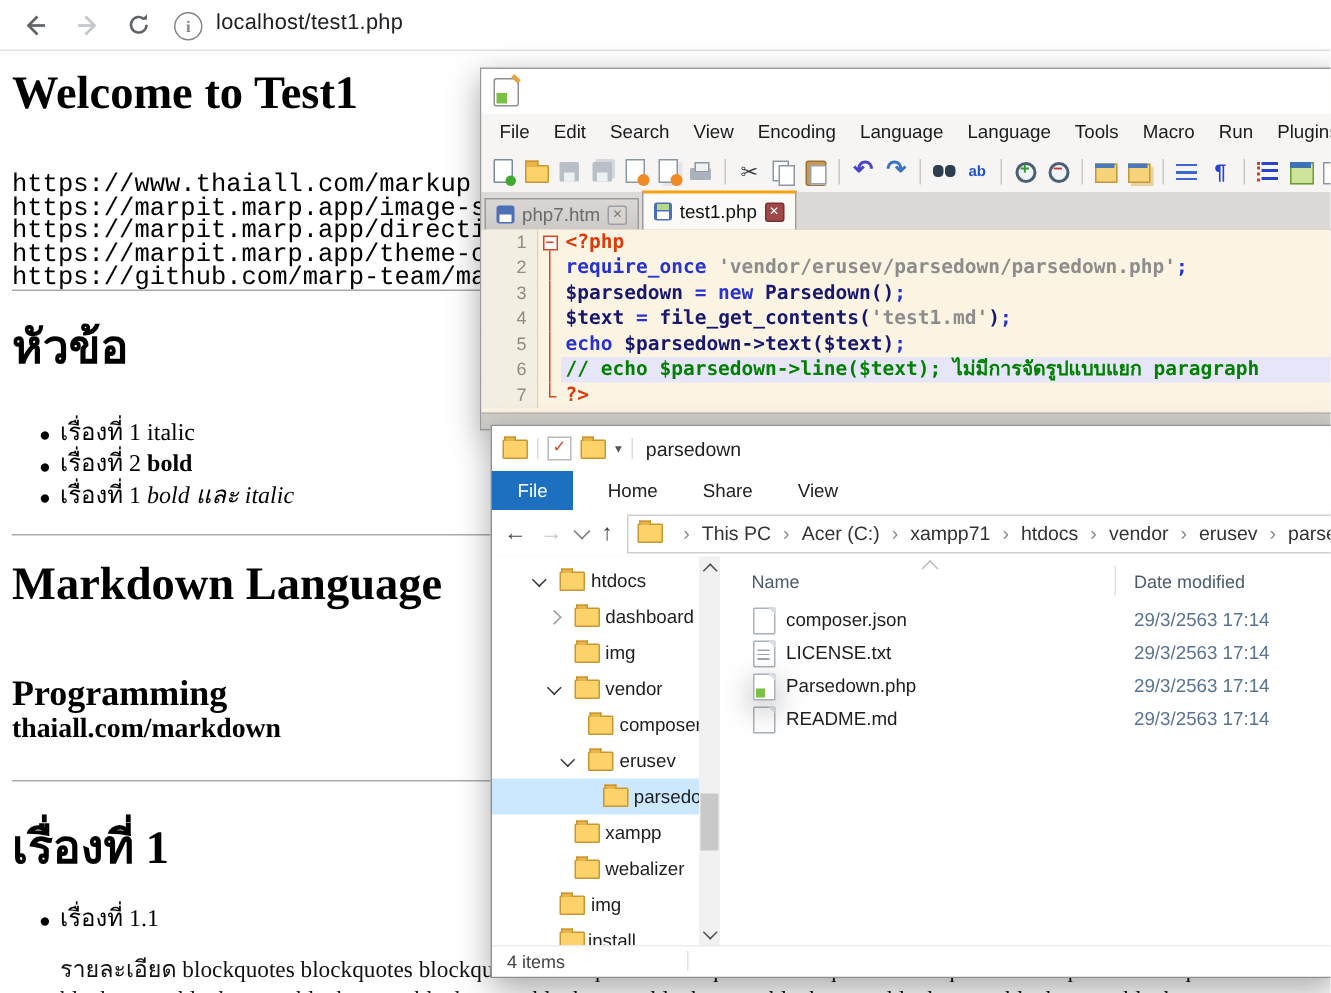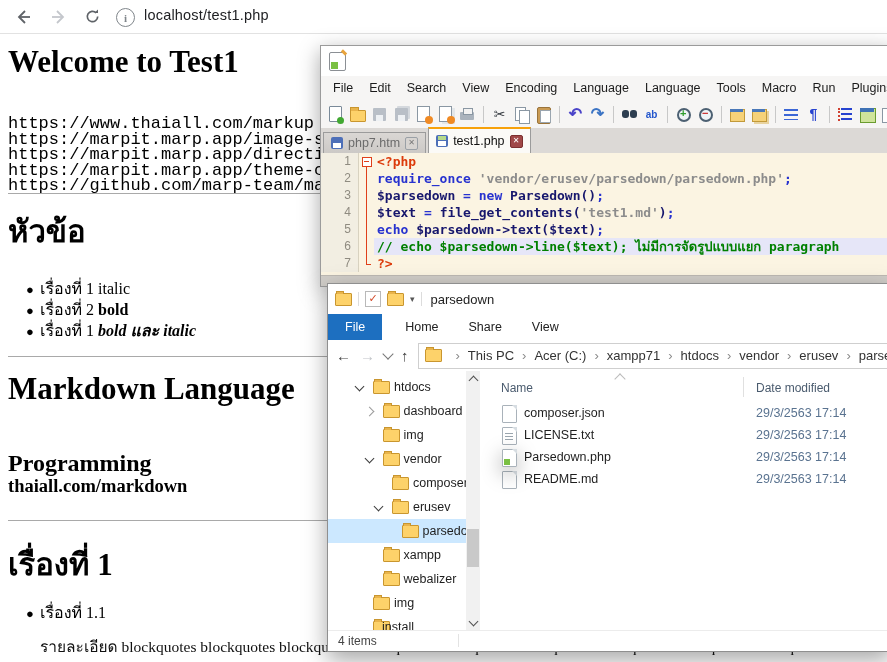--- a/index.html
+++ b/index.html
@@ -23,21 +23,21 @@
   .page{position:absolute;inset:34px 0 0 0;z-index:1;color:#000}
   .page h1,.page h2,.page h3{font-family:"Liberation Serif",serif;font-weight:bold;margin:0;position:absolute;left:8px}
   .h1w{top:10px;font-size:31px}
   .urls{position:absolute;left:8px;top:82px;font-family:Liberation Mono, monospace;font-size:17px;line-height:15.5px;white-space:pre}
   .hr{position:absolute;left:8px;right:8px;height:0;border-top:1px solid #a9a9a9}
   .hr1{top:159px}.hr2{top:322px}.hr3{top:486px}
   .h1t{top:172px;font-size:31px}
   .topics{position:absolute;left:0;top:244px;font-family:"Liberation Serif",serif;font-size:16px}
   .topics .li,.story-li{position:relative;padding-left:40px;line-height:21px}
   .bullet{position:absolute;left:26px;font-size:13px;top:1px}
-  .it{}.bo{font-weight:bold}.bi{font-weight:bold;font-style:italic}
+  .it{}.bo{font-weight:bold}.bi{font-weight:normal;font-style:italic}
   .h1m{top:337px;font-size:31px}
   .h2p{top:416px;font-size:24px}
   .h3t{top:442px;font-size:18.5px}
   .h1s{top:505px;font-size:31px}
   .story-li{position:absolute;left:0;top:568px;font-family:"Liberation Serif",serif;font-size:16px}
   .bq{position:absolute;left:40px;right:0;top:603px;font-family:"Liberation Serif",serif;font-size:15.5px;line-height:19.5px;color:#111}
   
   .npp{position:absolute;left:320px;top:45px;width:572px;height:240px;background:#f6f5f4;border:1px solid #9b9b9b;box-shadow:0 6px 20px rgba(0,0,0,.35);z-index:2}
   .npp-title{position:absolute;left:0;top:0;right:0;height:30px;background:#fff;display:flex;align-items:center;padding-left:8px}
   .npp-ico{width:15px;height:17px;background:#fff;border:1px solid #8b8f94;border-radius:2px;position:relative;margin-right:8px}
@@ -363,21 +363,21 @@
         <div class="trow">
           <div class="fold-ico" style="left: 54.5px;"></div>
           <span class="lbl" style="left: 75.5px;">webalizer</span>
         </div>
         <div class="trow">
           <div class="fold-ico" style="left: 45px;"></div>
           <span class="lbl" style="left: 66px;">img</span>
         </div>
         <div class="trow">
           <div class="fold-ico" style="left: 45px;"></div>
-          <span class="lbl" style="left: 54px; text-align: center;">install</span>
+          <span class="lbl" style="left: 64px; text-align: center;">install</span>
         </div>
       </div>
     <div class="tscroll">
       <div class="up"></div>
       <div class="thumb"></div>
       <div class="dn"></div>
     </div>
     <div class="flist">
       <div class="fhead">
         <span class="sortchev"></span>

